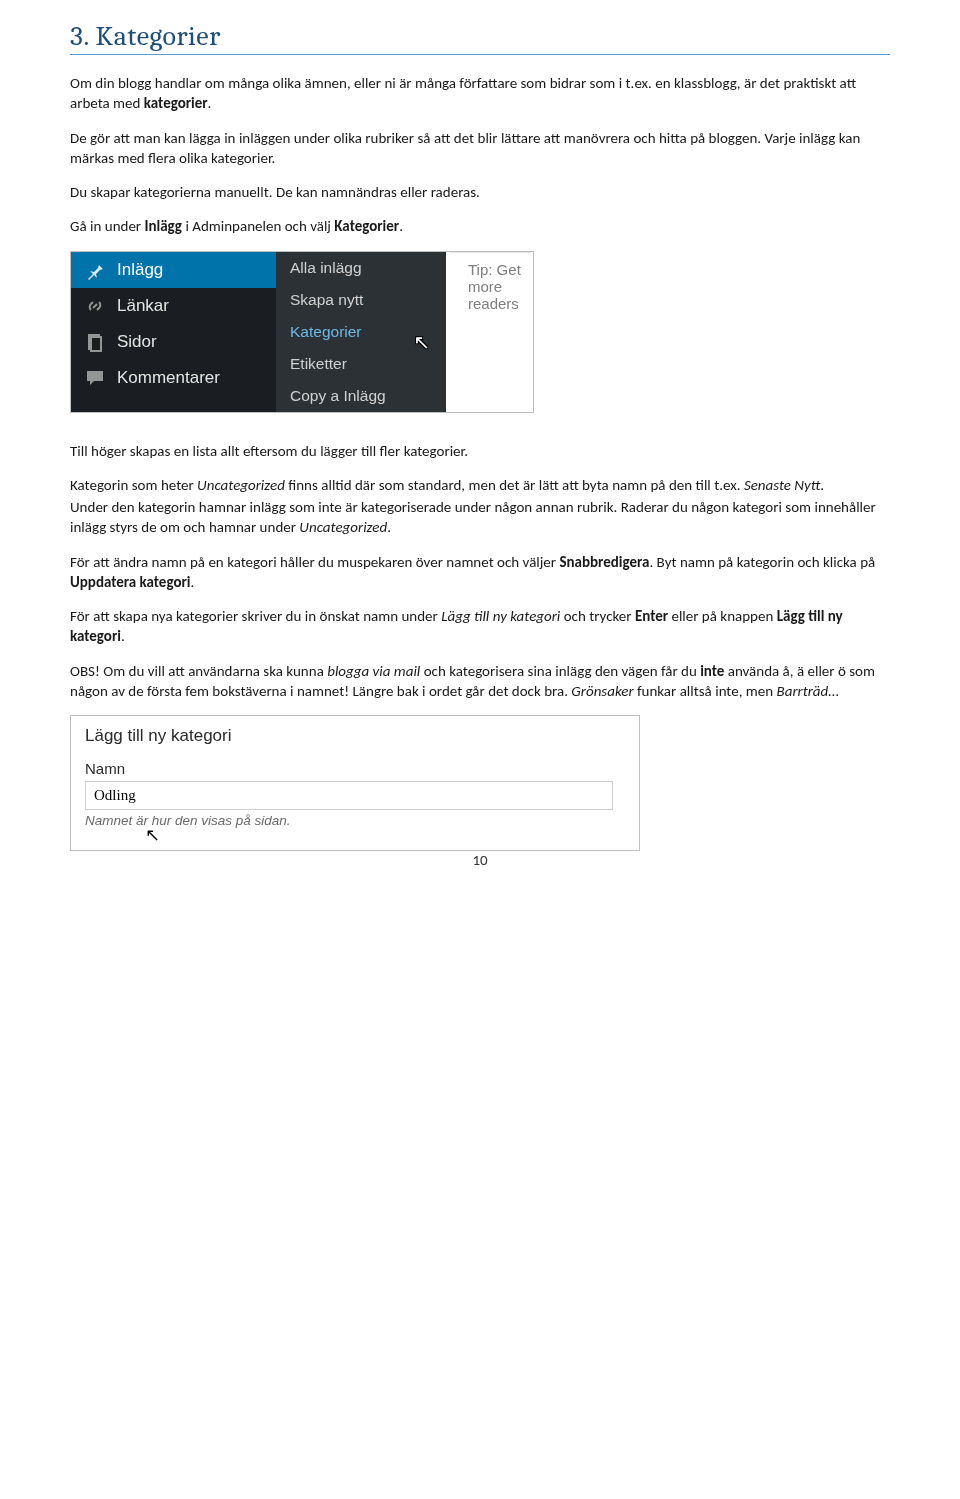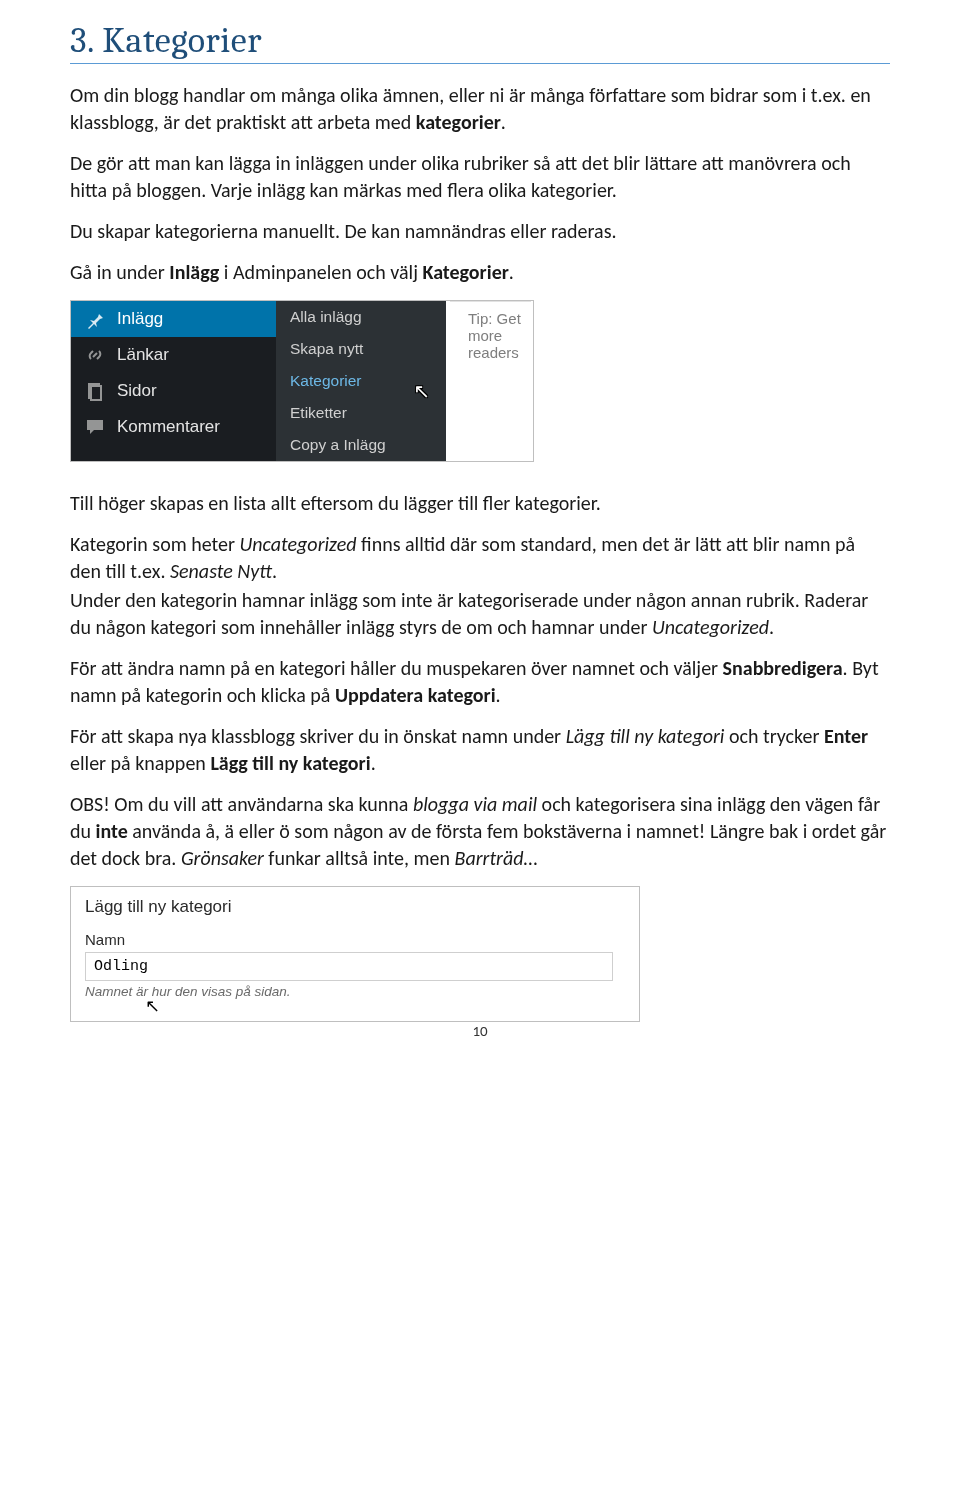--- a/index.html
+++ b/index.html
@@ -9,32 +9,32 @@
     font-family: Calibri, "Segoe UI", Arial, sans-serif;
     color: #1a1a1a;
     width: 960px;
   }
   .page {
     padding: 20px 70px 30px 70px;
   }
   .heading {
     font-family: Cambria, Georgia, serif;
     color: #1F4E79;
-    font-size: 36px;
+    font-size: 28px;
     font-weight: normal;
     margin: 0 0 2px 0;
     letter-spacing: 0.5px;
   }
   .hr {
     border: none;
     border-top: 1px solid #5B9BD5;
     margin: 0 0 18px 0;
   }
   .para {
-    font-size: 20px;
+    font-size: 15px;
     line-height: 1.35;
     margin: 0 0 14px 0;
   }
   .bold { font-weight: bold; }
   .italic { font-style: italic; }
 
   
   .wp-shot {
     width: 460px;
     border: 1px solid #bfbfbf;
@@ -109,21 +109,21 @@
   .form-label {
     font-size: 15px;
     margin-bottom: 4px;
   }
   .form-input {
     border: 1px solid #cfcfcf;
     padding: 5px 8px;
     font-size: 15px;
     width: 510px;
     background: #fff;
-    font-family: Liberation Mono, monospace;
+    font-family: Liberation Serif, serif;
   }
   .form-help {
     font-size: 13.5px;
     font-style: italic;
     color: #6a6a6a;
     margin-top: 3px;
   }
   .form-cursor {
     position: absolute;
     left: 74px;
@@ -213,32 +213,32 @@
         <div style="display:flex">
           <div class="wp-tip">Tip: Get more readers</div>
         </div>
       </div>
     </div>
   </div>
 
   <p class="para">Till höger skapas en lista allt eftersom du lägger till fler kategorier.</p>
 
   <p class="para" style="margin-bottom:2px">
-    <span>Kategorin som heter </span><span class="italic">Uncategorized</span><span> finns alltid där som standard, men det är lätt att blir namn på den till t.ex. </span><span class="italic">Senaste Nytt</span><span>.</span>
+    <span>Kategorin som heter </span><span class="italic">Uncategorized</span><span> finns alltid där som standard, men det är lätt att byta namn på den till t.ex. </span><span class="italic">Senaste Nytt</span><span>.</span>
   </p>
   <p class="para">
     <span>Under den kategorin hamnar inlägg som inte är kategoriserade under någon annan rubrik. Raderar du någon kategori som innehåller inlägg styrs de om och hamnar under </span><span class="italic">Uncategorized</span><span>.</span>
   </p>
 
   <p class="para">
     <span>För att ändra namn på en kategori håller du muspekaren över namnet och väljer </span><span class="bold">Snabbredigera</span><span>. Byt namn på kategorin och klicka på </span><span class="bold">Uppdatera kategori</span><span>.</span>
   </p>
 
   <p class="para">
-    <span>För att skapa nya klassblogg skriver du in önskat namn under </span><span class="italic">Lägg till ny kategori</span><span> och trycker </span><span class="bold">Enter</span><span> eller på knappen </span><span class="bold">Lägg till ny kategori</span><span>.</span>
+    <span>För att skapa nya kategorier skriver du in önskat namn under </span><span class="italic">Lägg till ny kategori</span><span> och trycker </span><span class="bold">Enter</span><span> eller på knappen </span><span class="bold">Lägg till ny kategori</span><span>.</span>
   </p>
 
   <p class="para">
     <span>OBS! Om du vill att användarna ska kunna </span><span class="italic">blogga via mail</span><span> och kategorisera sina inlägg den vägen får du </span><span class="bold">inte</span><span> använda å, ä eller ö som någon av de första fem bokstäverna i namnet! Längre bak i ordet går det dock bra. </span><span class="italic">Grönsaker</span><span> funkar alltså inte, men </span><span class="italic">Barrträd</span><span>…</span>
   </p>
 
   <div class="form-shot">
     <div class="form-title">Lägg till ny kategori</div>
     <div class="form-label">Namn</div>
     <input class="form-input" value="Odling" style="">

